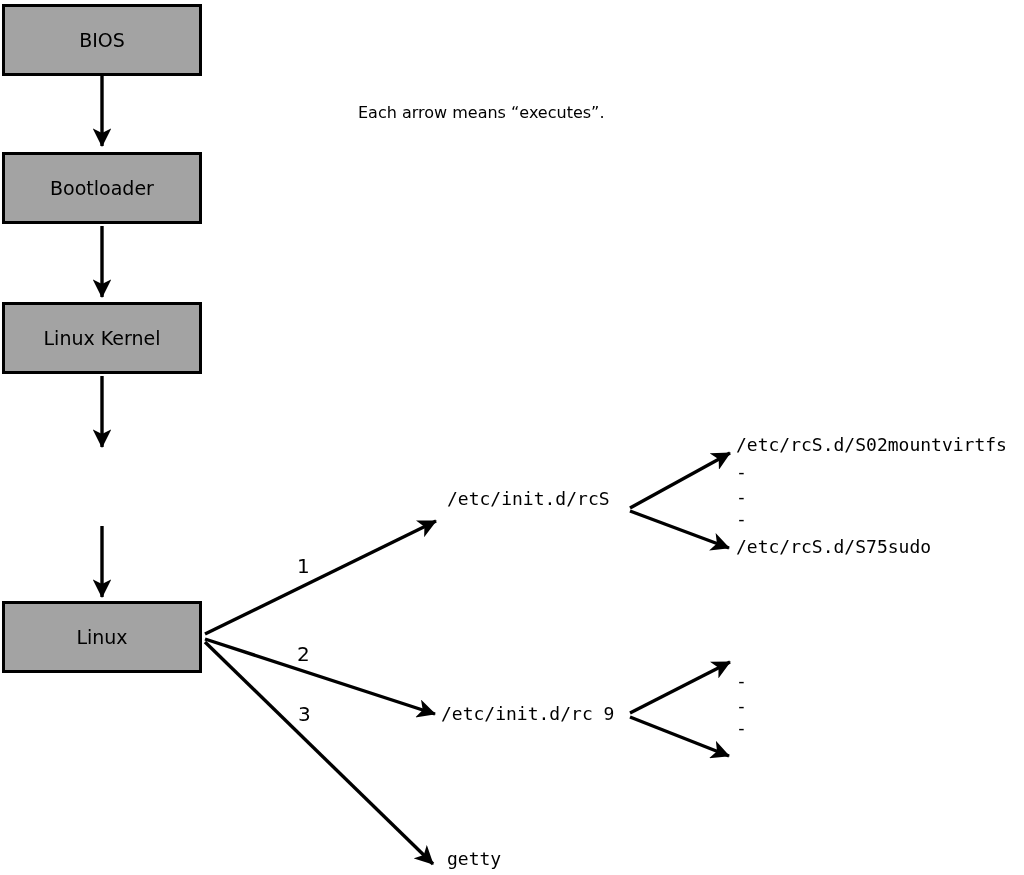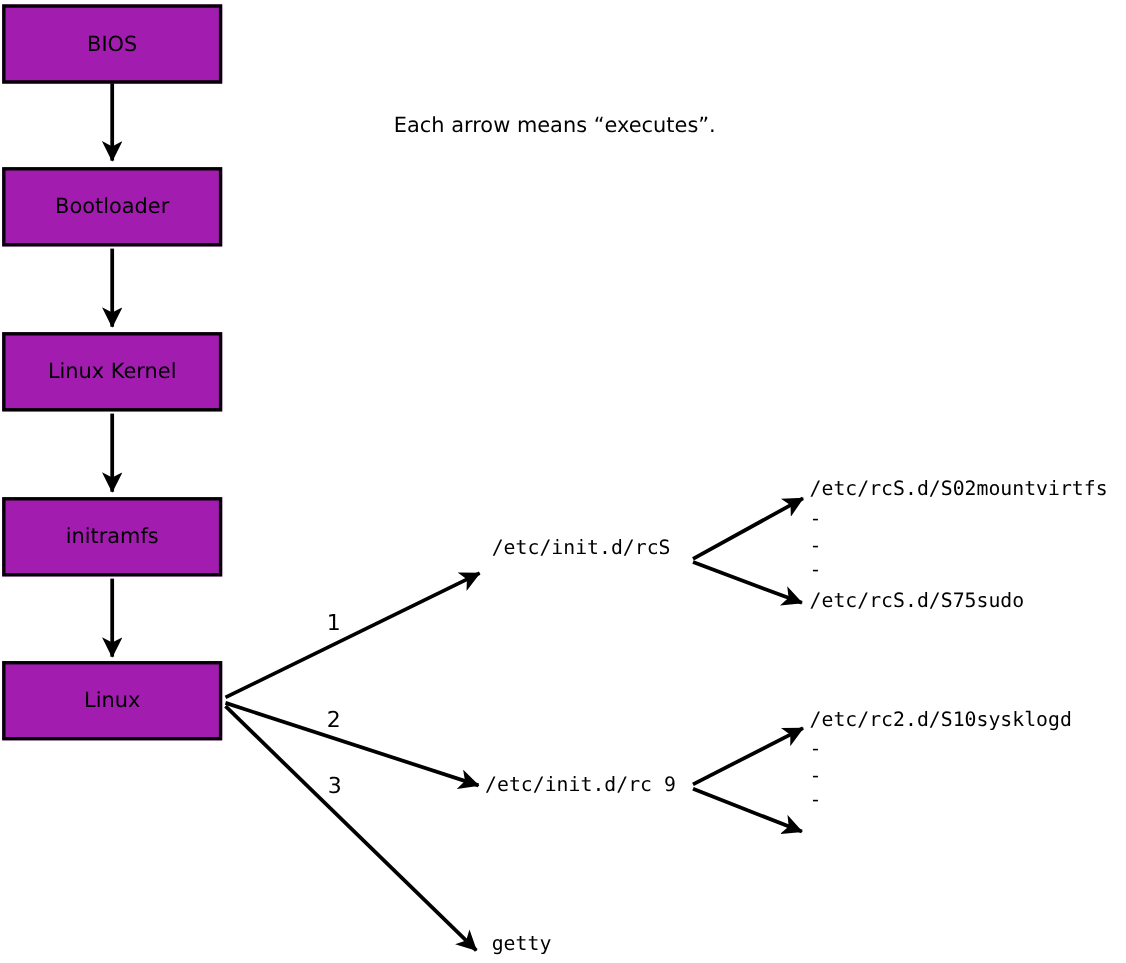--- a/index.html
+++ b/index.html
@@ -16,32 +16,32 @@
     width: 1024px;
     height: 875px;
     background: #ffffff;
   }
   .box {
     position: absolute;
     left: 2px;
     width: 200px;
     height: 72px;
     border: 3px solid #000000;
-    background: #a21caf;
+    background: #a3a3a3;
     display: flex;
     align-items: center;
     justify-content: center;
     font-size: 19px;
     color: #000000;
     box-sizing: border-box;
   }
   .label {
     position: absolute;
     color: #000000;
-    font-size: 19px;
+    font-size: 16px;
     line-height: 1.15;
     white-space: nowrap;
   }
   .mono {
     font-family: "DejaVu Sans Mono", monospace;
     font-size: 18px;
     text-align: center;
   }
   .num {
     font-size: 20px;
@@ -89,41 +89,37 @@
 
   <div class="box" style="top:4px">
       <span>BIOS</span>
     </div>
   <div class="box" style="top:302px">
       <span>Linux Kernel</span>
     </div>
   <div class="box" style="top:152px">
       <span>Bootloader</span>
     </div>
-  <div class="box" style="top:452px">
-      <span>initramfs</span>
-    </div>
   <div class="box" style="top:601px">
       <span>Linux</span>
     </div>
 
   <div class="label" style="left:358px; top:104px">Each arrow means “executes”.</div>
 
   <div class="label num" style="left:297px; top:555px">1</div>
   <div class="label num" style="left:297px; top:643px">2</div>
   <div class="label num" style="left:298px; top:703px">3</div>
 
   <div class="label mono" style="left:447px; top:489px">/etc/init.d/rcS</div>
   <div class="label mono" style="left:441px; top:704px">/etc/init.d/rc 9</div>
   <div class="label mono" style="left:447px; top:849px">getty</div>
 
   <div class="label mono" style="left:736px; top:435px">/etc/rcS.d/S02mountvirtfs</div>
   <div class="label mono" style="left:736px; top:462px">-</div>
   <div class="label mono" style="left:736px; top:487px">-</div>
   <div class="label mono" style="left:736px; top:509px">-</div>
   <div class="label mono" style="left:736px; top:537px">/etc/rcS.d/S75sudo</div>
 
-  <div class="label mono" style="left:736px; top:645px">/etc/rc2.d/S10sysklogd</div>
   <div class="label mono" style="left:736px; top:671px">-</div>
   <div class="label mono" style="left:736px; top:696px">-</div>
   <div class="label mono" style="left:736px; top:718px">-</div>
 
 </div>
 
 </body></html>

